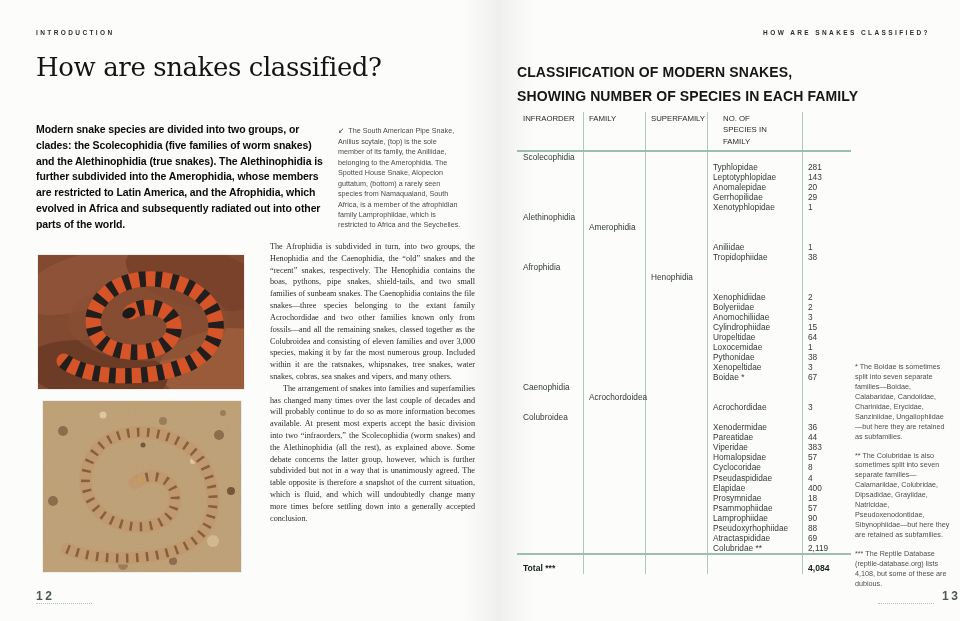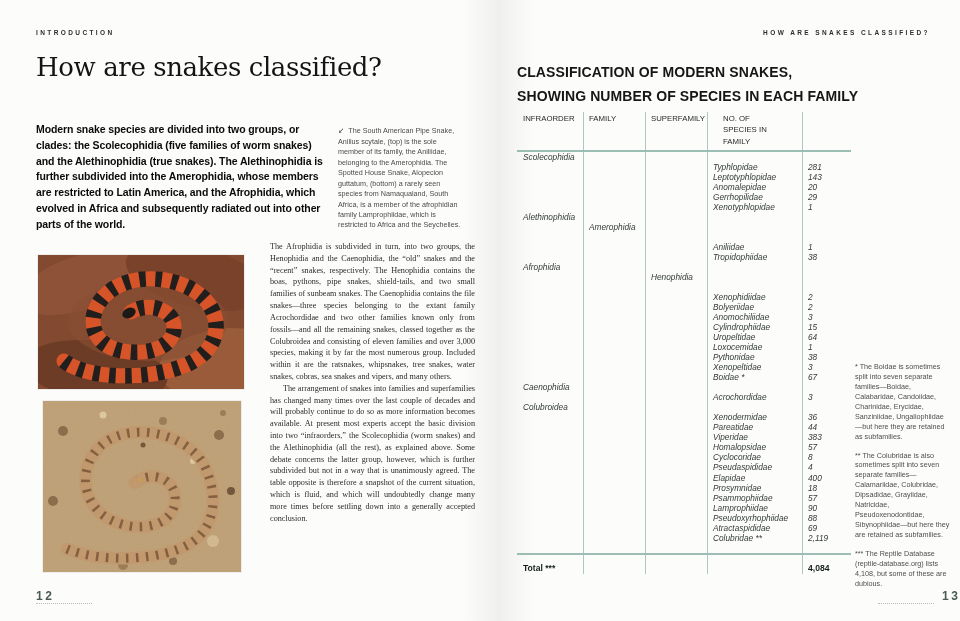--- a/index.html
+++ b/index.html
@@ -58,21 +58,21 @@
   }
   .thead .th{padding-left:6px;padding-top:1px;}
   .thead .th.c4{white-space:pre-line;padding-left:16px;}
   .vline{position:absolute;top:0;width:1px;height:462px;background:#aec8c0;}
   .hrule{position:absolute;left:0;width:334px;background:#9cbdb3;}
   .hrule.top{top:38px;height:2px;}
   .hrule.bottom{top:441px;height:2px;}
   .trows{position:absolute;left:0;top:40px;width:334px;}
   .trow{
     display:grid;grid-template-columns:66px 62px 62px 95px 49px;
-    height:10.03px;align-items:center;font-style:italic;
+    height:10.03px;align-items:center;
   }
   .trow div{padding-left:6px;font-size:8.3px;color:#333b37;white-space:nowrap;}
   .trow-total{
     position:absolute;left:0;top:447px;width:334px;
     display:grid;grid-template-columns:66px 62px 62px 95px 49px;
     height:18px;align-items:center;
   }
   .trow-total div{padding-left:6px;font-size:8.6px;font-weight:bold;color:#15201b;}
   .footnotes{left:855px;top:362px;width:95px;}
   .footnote{
@@ -339,20 +339,27 @@
       </div>
       <div class="trow">
         <div>Caenophidia</div>
         <div></div>
         <div></div>
         <div></div>
         <div></div>
       </div>
       <div class="trow">
         <div></div>
+        <div>Acrochordoidea</div>
+        <div></div>
+        <div></div>
+        <div></div>
+      </div>
+      <div class="trow">
+        <div></div>
         <div></div>
         <div></div>
         <div>Acrochordidae</div>
         <div>3</div>
       </div>
       <div class="trow">
         <div>Colubroidea</div>
         <div></div>
         <div></div>
         <div></div>

